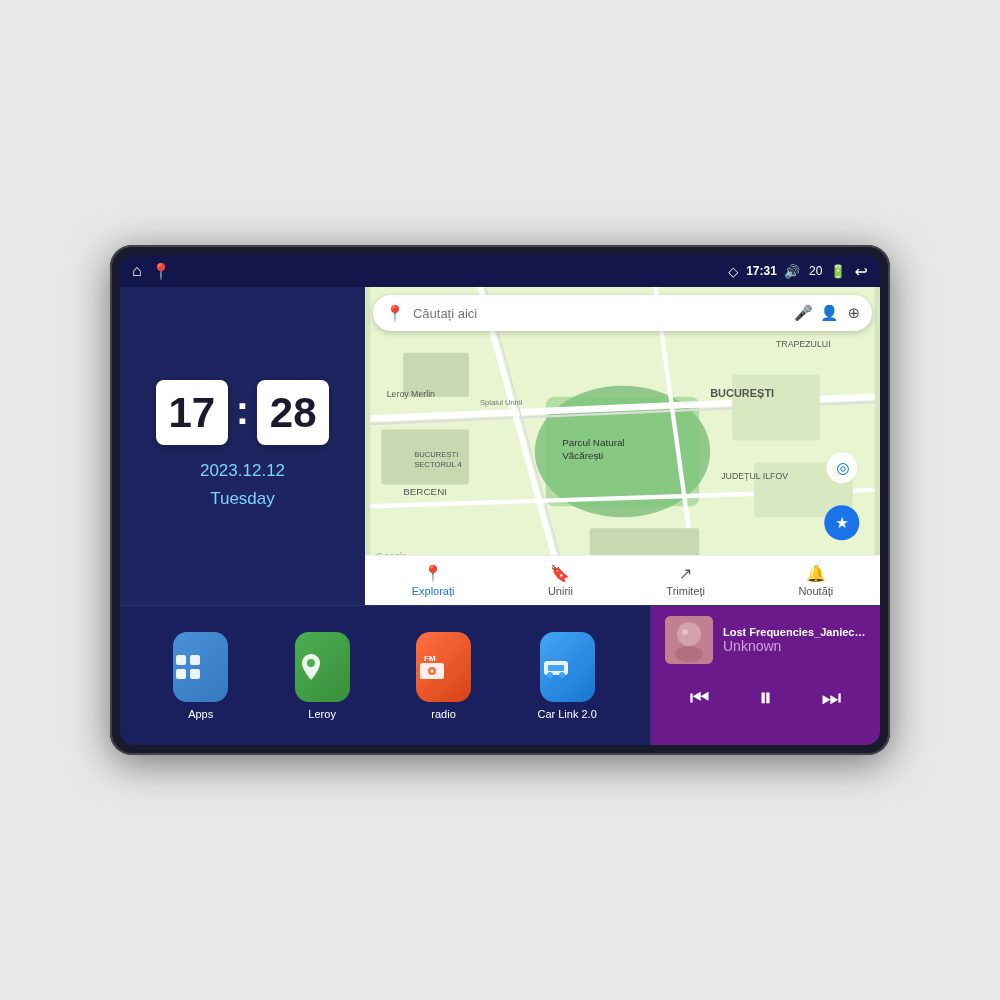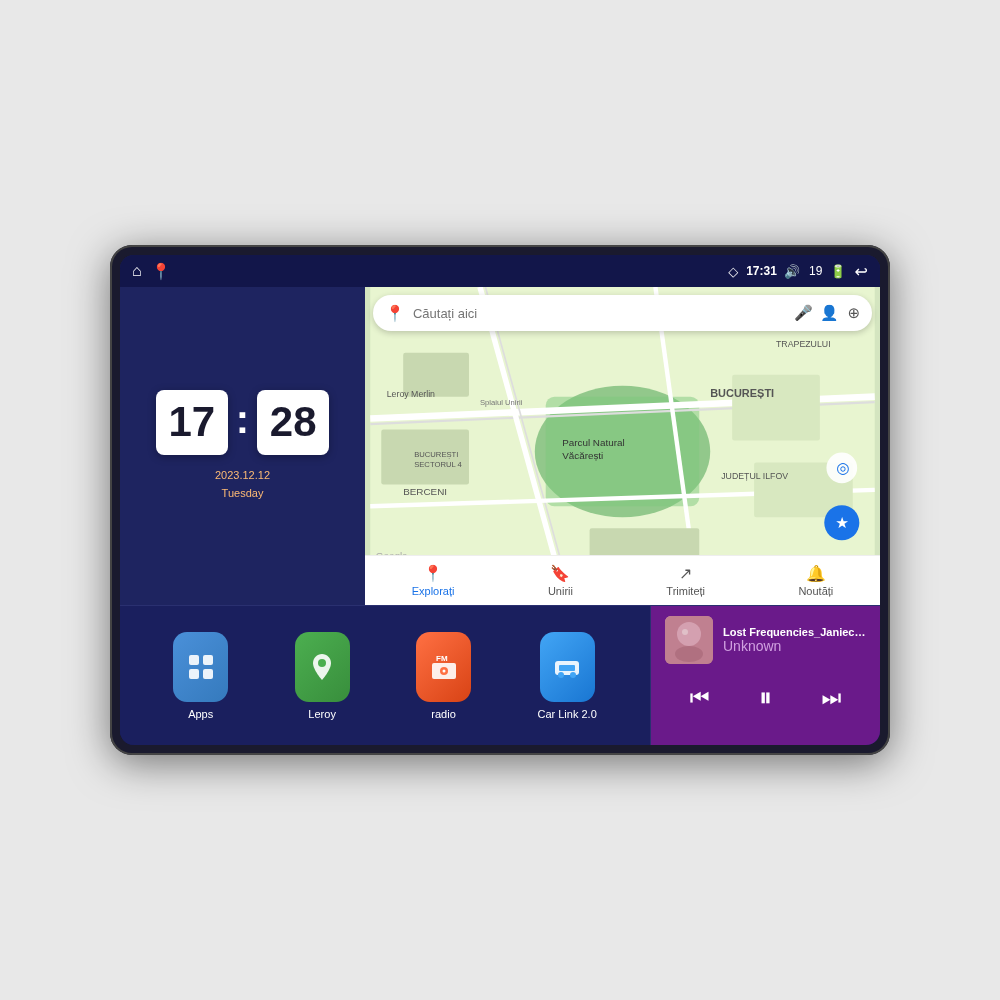--- a/index.html
+++ b/index.html
@@ -111,22 +111,22 @@
     }
 
     .clock-colon {
       color: #fff;
       font-size: 40px;
       font-weight: bold;
       margin-bottom: 5px;
     }
 
     .clock-date {
-      color: #fdba74;
-      font-size: 11px;
+      color: #7dd3fc;
+      font-size: 17px;
       text-align: center;
       line-height: 1.6;
     }
 
     
     .map-panel {
       flex: 1;
       background: #d4e5c0;
       position: relative;
       overflow: hidden;
@@ -218,21 +218,20 @@
       gap: 6px;
       cursor: pointer;
     }
 
     .app-icon {
       width: 55px;
       height: 70px;
       border-radius: 14px;
       display: flex;
       align-items: center;
-      justify-content: center;
       font-size: 26px;
       text-decoration: underline;
     }
 
     .app-label {
       color: #fff;
       font-size: 11px;
       text-align: center;
     }
 
@@ -320,21 +319,21 @@
 
     <div class="status-bar">
       <div class="status-left">
         <span style="color:#fff;font-size:16px;">⌂</span>
         <span style="color:#4285f4;font-size:16px;">📍</span>
       </div>
       <div class="status-right">
         <span class="status-icon">◇</span>
         <span style="font-weight:bold;">17:31</span>
         <span class="status-icon">🔊</span>
-        <span>19</span>
+        <span>20</span>
         <span class="status-icon">🔋</span>
         <span class="status-icon" style="font-size:16px;">↩</span>
       </div>
     </div>
 
     <div class="main-area">
 
       <div class="top-section">
 
         <div class="clock-panel">

